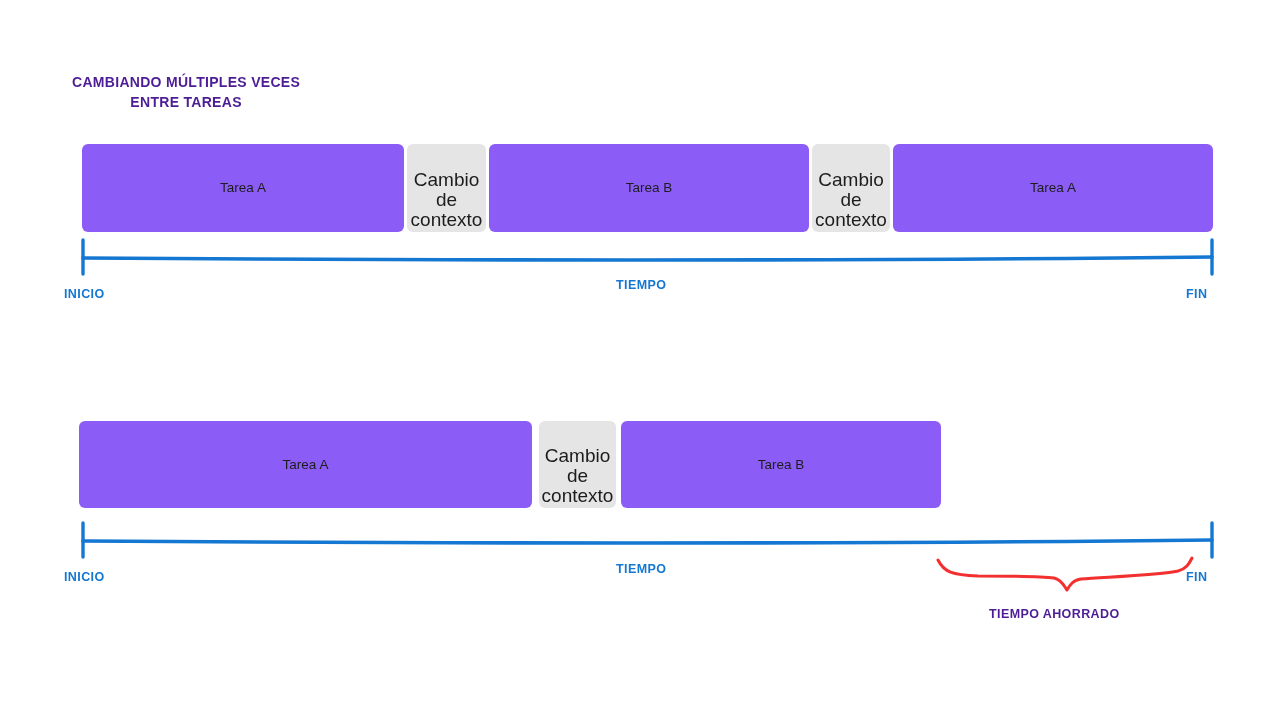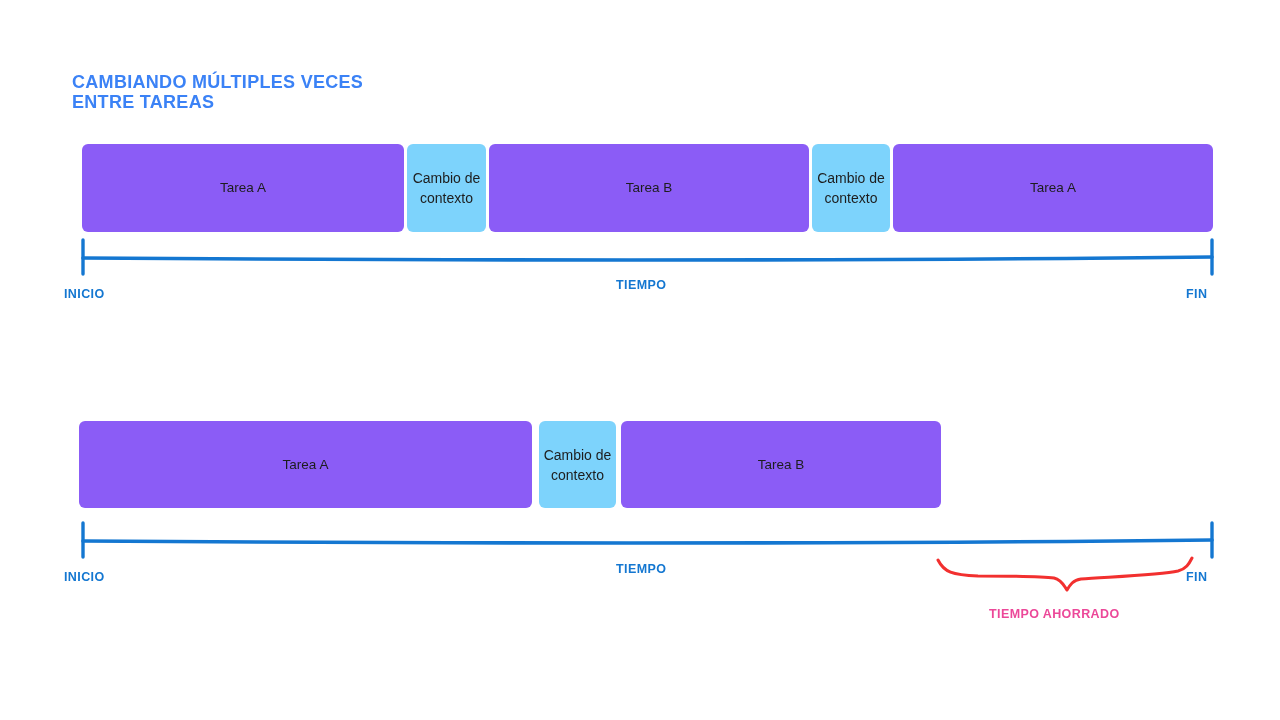--- a/index.html
+++ b/index.html
@@ -17,26 +17,27 @@
 
   .canvas {
     position: relative;
     width: 1280px;
     height: 720px;
   }
 
   
   .section-title {
     position: absolute;
-    font-size: 18px;
+    font-size: 14px;
     font-weight: bold;
-    color: #3b82f6;
+    color: #4c1d95;
     letter-spacing: 0.3px;
     line-height: 20px;
     white-space: pre-line;
+    text-align: center;
   }
   #title-1 { left: 72px; top: 72px; }
   #title-2 { left: 79px; top: 382px; }
 
   
   .blocks-row {
     position: absolute;
   }
   .block {
     position: absolute;
@@ -48,22 +49,23 @@
     box-sizing: border-box;
     font-size: 13.5px;
     color: #1d1d1d;
     line-height: 20px;
     padding: 2px 4px;
   }
   .block.task {
     background: #8b5cf6;
   }
   .block.switch {
-    background: #7dd3fc;
-    font-size: 14px;
+    background: #e5e5e5;
+    font-size: 19px;
+    align-items: flex-end;
   }
 
   
   .axis {
     position: absolute;
   }
   .axis svg { display: block; overflow: visible; }
 
   .axis-label {
     position: absolute;
@@ -76,21 +78,21 @@
 
   
   .saved-brace {
     position: absolute;
   }
   .saved-brace svg { display: block; overflow: visible; }
   .saved-label {
     position: absolute;
     font-size: 12.5px;
     font-weight: bold;
-    color: #ec4899;
+    color: #4c1d95;
     letter-spacing: 0.4px;
     white-space: nowrap;
   }
 </style>
 </head>
 <body>
 
 <div class="canvas">
 
   <div class="section-title" id="title-1">CAMBIANDO MÚLTIPLES VECES

